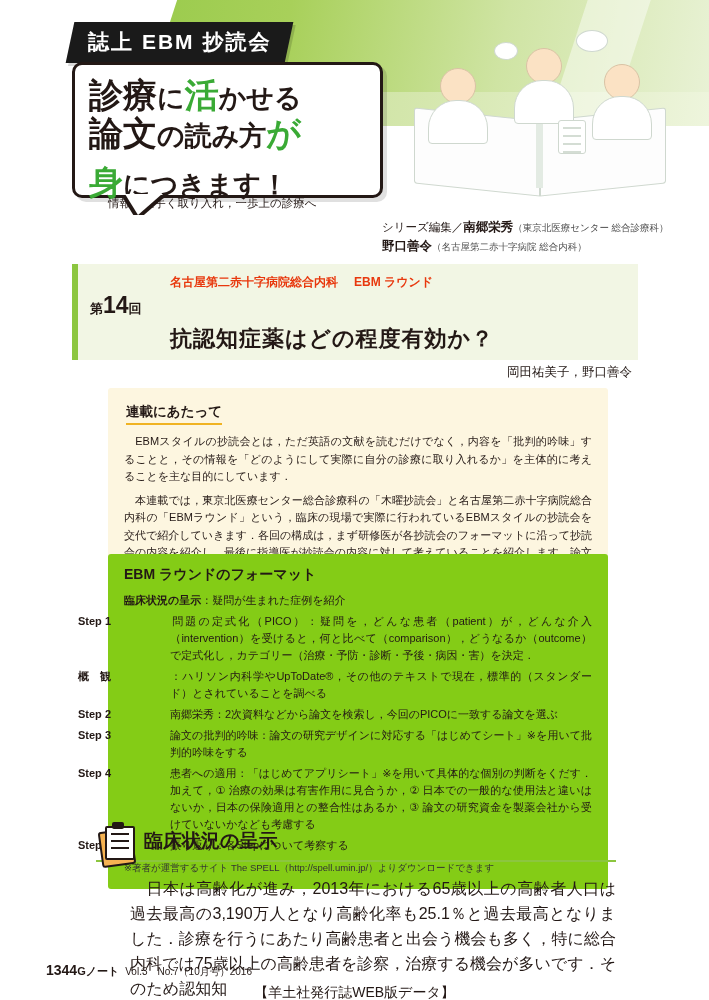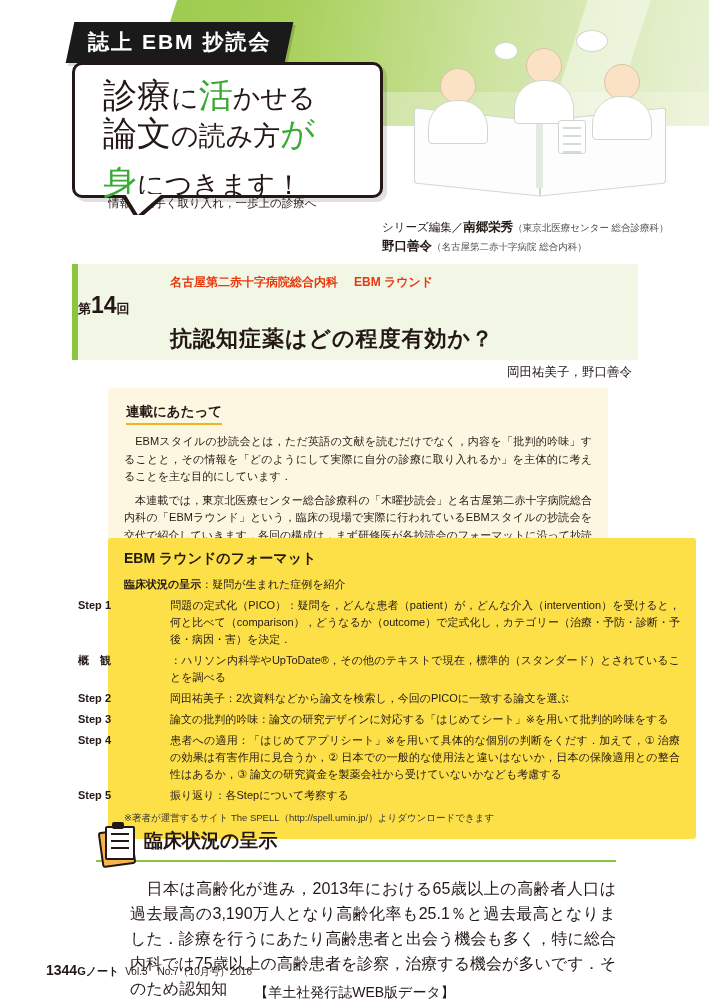--- a/index.html
+++ b/index.html
@@ -51,21 +51,21 @@
     content:"";position:absolute;left:46px;bottom:-26px;
     width:0;height:0;border-left:16px solid transparent;border-right:30px solid transparent;
     border-top:26px solid #231815;
   }
   .bubble:before{
     content:"";position:absolute;left:50px;bottom:-20px;z-index:2;
     width:0;height:0;border-left:13px solid transparent;border-right:24px solid transparent;
     border-top:21px solid #ffffff;
   }
   .bubble .l1,.bubble .l2,.bubble .l3{
-    position:absolute;left:28px;font-weight:normal;color:#231815;white-space:nowrap;
+    position:absolute;left:14px;font-weight:bold;color:#231815;white-space:nowrap;
   }
   .bubble .l1{top:8px;font-size:27px;}
   .bubble .l2{top:46px;font-size:27px;}
   .bubble .l3{top:84px;font-size:27px;margin-top:11px;}
   .bubble .big{font-size:34px;}
   .bubble .em{color:#3aaa35;}
   .banner .sub{
     position:absolute;left:108px;top:196px;font-size:11.5px;color:#231815;
   }
   
@@ -93,21 +93,21 @@
   
   .editors{position:absolute;left:382px;top:218px;font-size:11.5px;line-height:19px;}
   .editors b{font-size:12.5px;}
   .editors .small{font-size:9.5px;color:#4d4d4d;}
   
   .titleblock{
     position:absolute;left:72px;top:264px;width:560px;height:96px;
     background:#f2f6e4;border-left:6px solid #8cc63f;
   }
   .titleblock .kai{
-    position:absolute;left:0;top:28px;font-size:13px;font-weight:bold;
+    position:absolute;left:12px;top:28px;font-size:13px;font-weight:bold;
   }
   .titleblock .kai b{font-size:23px;}
   .titleblock .dept{
     position:absolute;left:92px;top:10px;font-size:12px;font-weight:bold;color:#e8380d;
   }
   .titleblock .dept .sp{margin-left:16px;text-align:right;}
   .titleblock .t1{position:absolute;left:92px;top:30px;font-size:22px;font-weight:bold;letter-spacing:1px;}
   .titleblock .t2{position:absolute;left:92px;top:60px;font-size:22px;font-weight:bold;letter-spacing:1px;}
   .authors{position:absolute;left:0;top:364px;width:632px;text-align:right;font-size:12.5px;}
   
@@ -118,22 +118,22 @@
   }
   .intro .hd{
     font-size:13.5px;font-weight:bold;color:#231815;margin:0 0 8px 2px;
     display:inline-block;border-bottom:2px solid #f0b323;padding-bottom:2px;
   }
   .intro p{
     margin:0 0 6px 0;font-size:11px;line-height:17.5px;text-align:justify;
   }
   
   .format{
-    position:absolute;left:108px;top:538px;width:588px;
-    background:#fde047;border-radius:3px;padding:12px 16px 14px 16px;
+    position:absolute;left:108px;top:554px;width:500px;
+    background:#84cc16;border-radius:3px;padding:12px 16px 14px 16px;
     box-sizing:border-box;
   }
   .format h3{margin:0 0 8px 0;font-size:14px;font-weight:bold;}
   .format .row{font-size:11px;line-height:17px;margin-bottom:4px;text-align:justify;}
   .format .row .lb{font-weight:bold;}
   .format .row .step{font-weight:bold;display:inline-block;width:46px;}
   .format .hang{padding-left:46px;text-indent:-46px;}
   .format .note{font-size:9.5px;color:#333;margin-top:8px;}
   
   .sec{
@@ -251,21 +251,21 @@
   <div class="row">
     <span class="lb">臨床状況の呈示</span><span>：疑問が生まれた症例を紹介</span>
   </div>
   <div class="row hang">
     <span class="step">Step 1</span><span>問題の定式化（PICO）：疑問を，どんな患者（patient）が，どんな介入（intervention）を受けると，何と比べて（comparison），どうなるか（outcome）で定式化し，カテゴリー（治療・予防・診断・予後・病因・害）を決定．</span>
   </div>
   <div class="row hang">
     <span class="step">概　観</span><span>：ハリソン内科学やUpToDate®，その他のテキストで現在，標準的（スタンダード）とされていることを調べる</span>
   </div>
   <div class="row hang">
-    <span class="step">Step 2</span><span>岡田祐美子：2次資料などから論文を検索し，今回のPICOに一致する論文を選ぶ</span>
+    <span class="step">Step 2</span><span>南郷栄秀：2次資料などから論文を検索し，今回のPICOに一致する論文を選ぶ</span>
   </div>
   <div class="row hang">
     <span class="step">Step 3</span><span>論文の批判的吟味：論文の研究デザインに対応する「はじめてシート」※を用いて批判的吟味をする</span>
   </div>
   <div class="row hang">
     <span class="step">Step 4</span><span>患者への適用：「はじめてアプリシート」※を用いて具体的な個別の判断をくだす．加えて，① 治療の効果は有害作用に見合うか，② 日本での一般的な使用法と違いはないか，日本の保険適用との整合性はあるか，③ 論文の研究資金を製薬会社から受けていないかなども考慮する</span>
   </div>
   <div class="row hang">
     <span class="step">Step 5</span><span>振り返り：各Stepについて考察する</span>
   </div>

